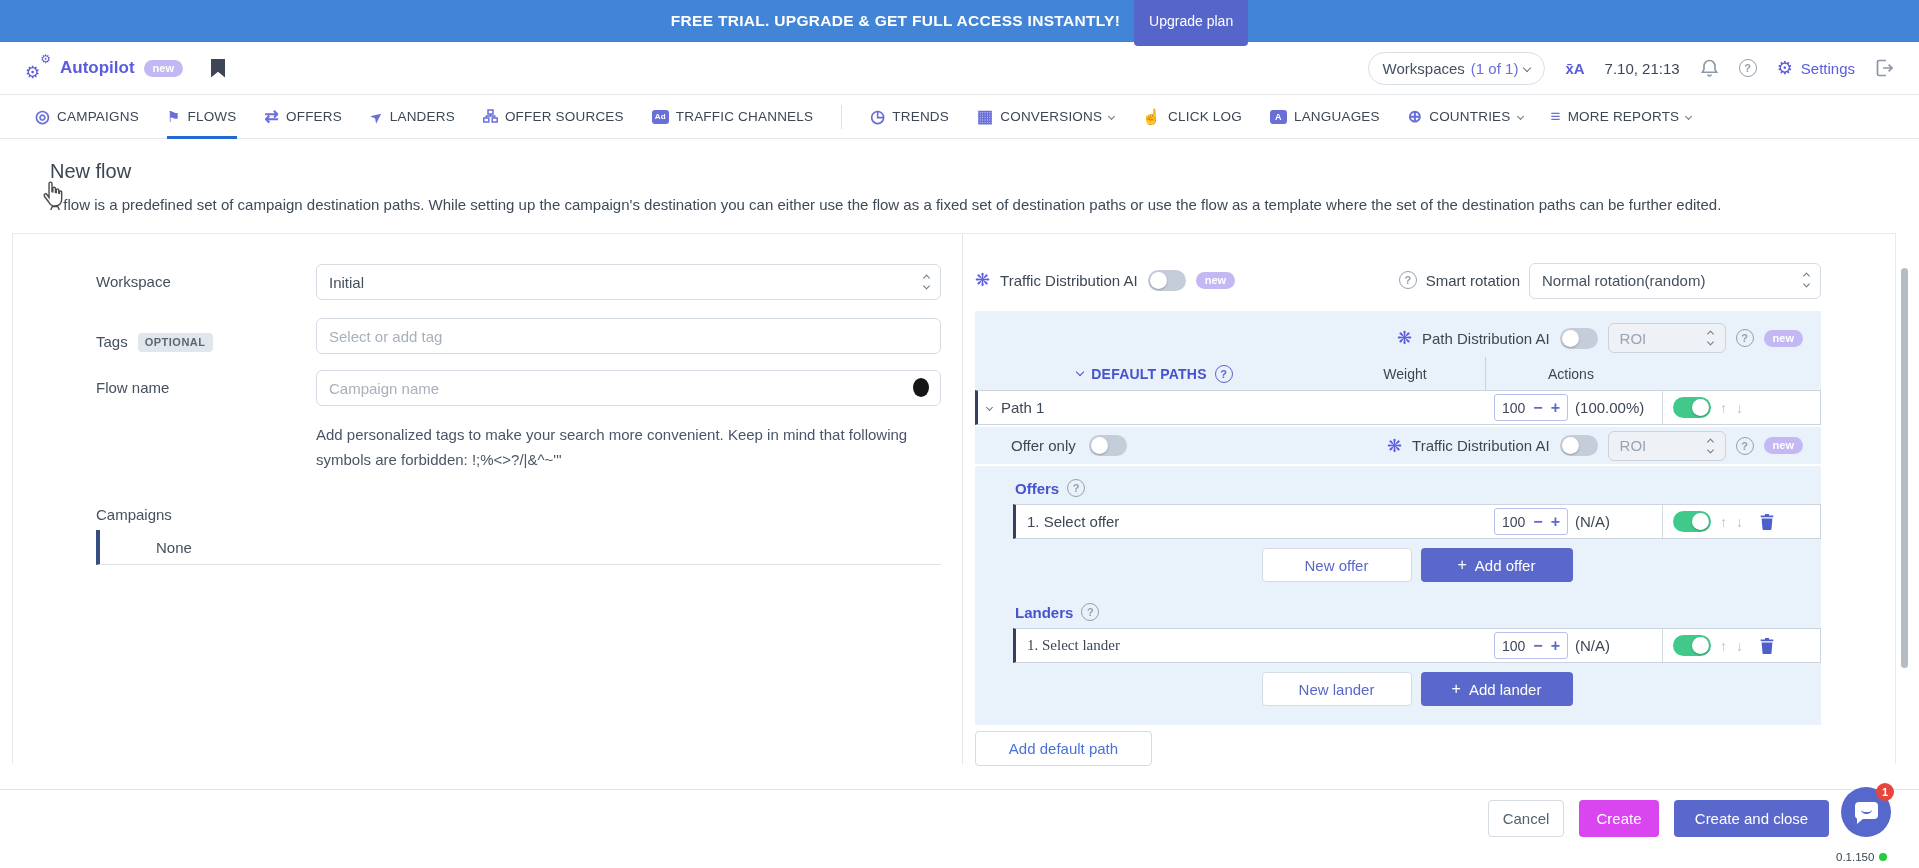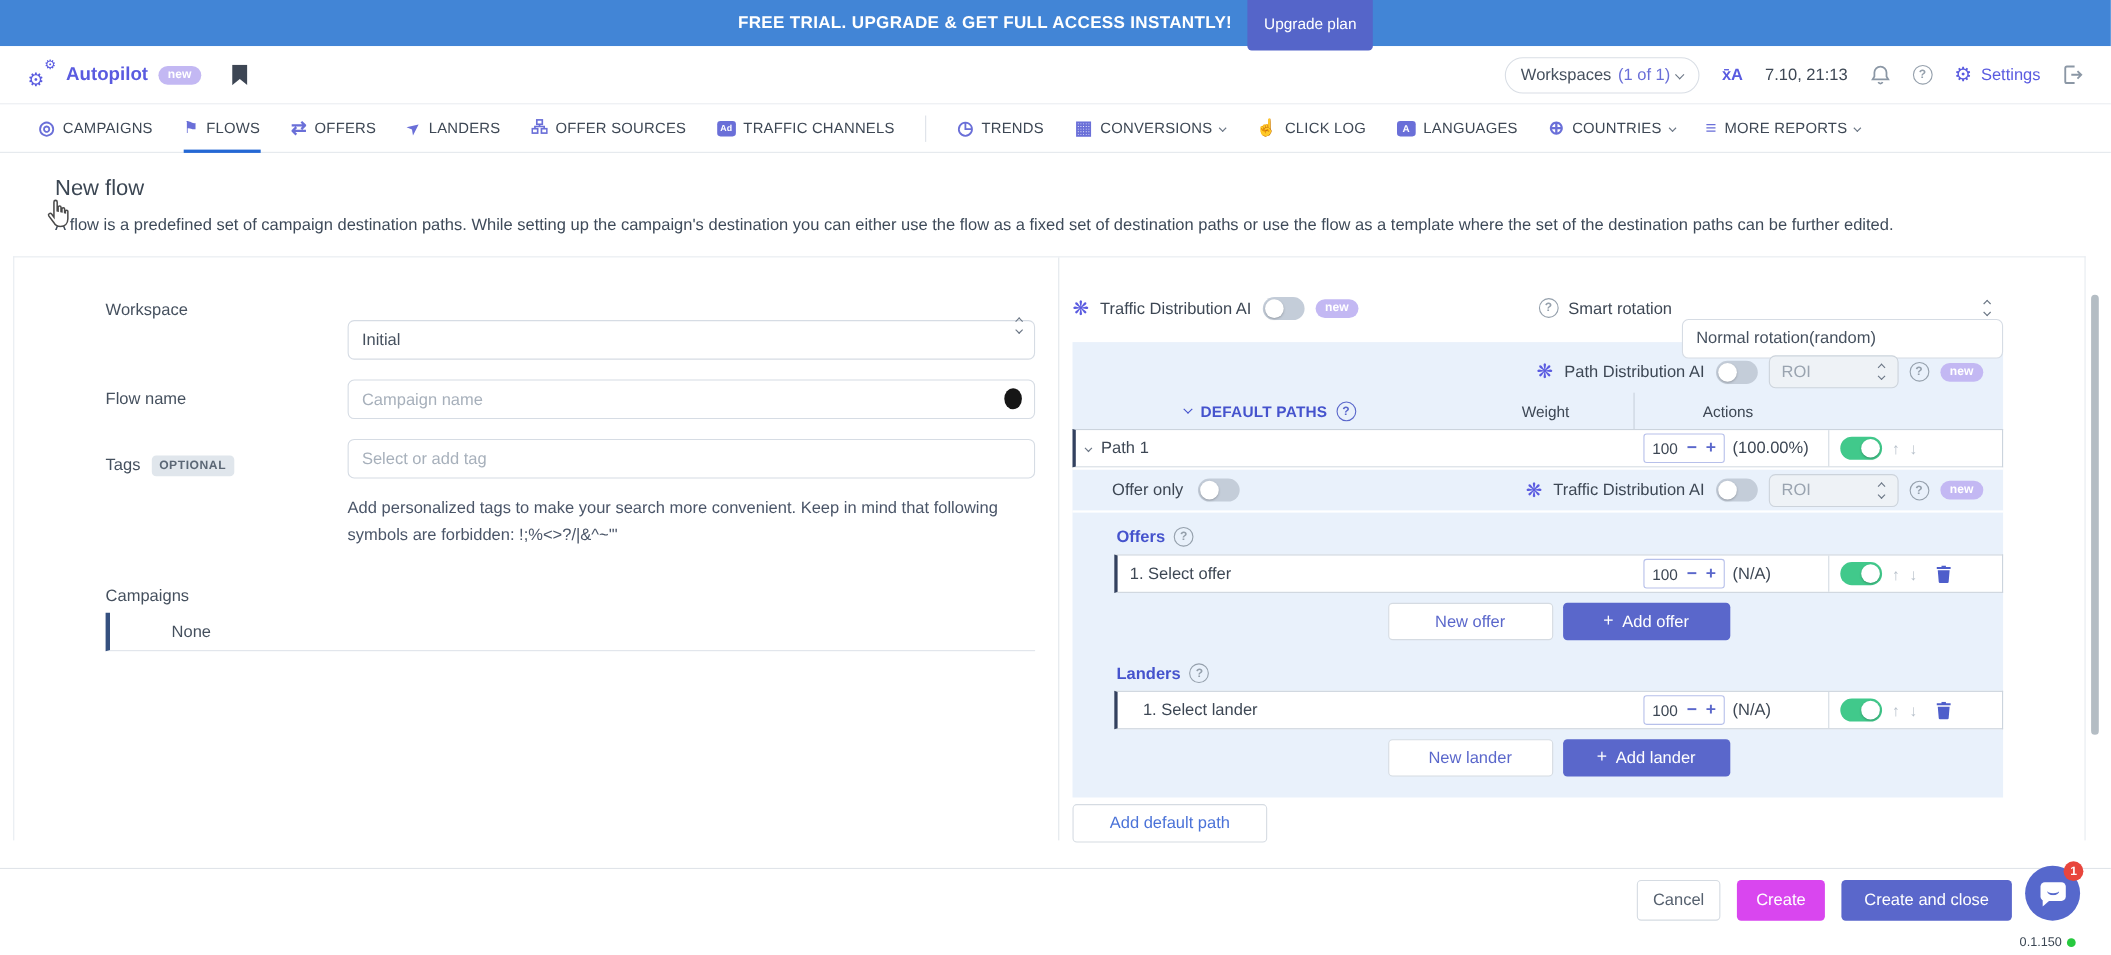--- a/index.html
+++ b/index.html
@@ -48,21 +48,21 @@
   .page-title{font-size:20px;color:#3b4653;font-weight:400;}
   .page-desc{margin-top:9px;font-size:15px;line-height:25px;color:#3e4a59;max-width:1795px;}
   
   .form-card{margin:16px 23px 0 12px;height:531px;border:1px solid #e7ebf0;border-bottom:none;display:flex;background:#fff;}
   .left-pane{width:951px;padding:30px 0 0 83px;}
   .f-row{display:flex;margin-bottom:18px;}
   .f-label{width:220px;padding-top:9px;font-size:15px;color:#45505e;display:flex;align-items:flex-start;gap:10px;}
   .f-ctrl{width:625px;position:relative;}
   .text-input,.select-box{width:100%;height:36px;border:1px solid #d6dce4;border-radius:6px;background:#fff;font-size:15px;color:#45505e;padding:0 34px 0 12px;font-family:inherit;display:flex;align-items:center;}
   .text-input::placeholder{color:#a7b0bb;}
-  .select-box{cursor:pointer;margin-top:27px;}
+  .select-box{cursor:pointer;}
   .updown{position:absolute;right:12px;top:50%;transform:translateY(-50%);display:flex;flex-direction:column;gap:3px;align-items:center;}
   .color-dot{position:absolute;right:12px;top:8px;width:16px;height:19px;background:#161616;border-radius:50%;cursor:pointer;}
   .optional-badge{background:#e0e6ec;color:#5b6775;font-size:11px;font-weight:700;letter-spacing:.5px;padding:4px 7px;border-radius:4px;line-height:1;margin-top:6px;}
   .tags-help{margin-left:220px;width:630px;font-size:15px;line-height:25px;color:#4a5568;margin-top:-2px;}
   .campaigns-label{margin-top:34px;font-size:15px;color:#45505e;margin-bottom:7px;}
   .none-row{width:845px;border-left:4px solid #35507f;border-bottom:1px solid #dfe4ea;padding-left:56px;font-size:15px;color:#45505e;height:35px;display:flex;align-items:center;}
   
   .right-pane{flex:1;border-left:1px solid #e2e7ec;padding:28px 74px 0 12px;}
   .rp-top{display:flex;align-items:center;justify-content:space-between;height:36px;}
   .ai-group{display:flex;align-items:center;gap:10px;}
@@ -244,34 +244,34 @@
       <div class="f-ctrl">
         <div class="select-box">
           <span>Initial</span>
         </div>
         <span class="updown">
             <span class="chev up sm"></span>
             <span class="chev sm"></span>
           </span>
       </div>
     </div>
+    <div class="f-row" style="margin-bottom:16px;">
+      <div class="f-label">
+        <span style="padding-top:6px;">Tags</span>
+        <span class="optional-badge">OPTIONAL</span>
+      </div>
+      <div class="f-ctrl">
+        <input class="text-input" type="text" placeholder="Select or add tag" style="">
+      </div>
+    </div>
     <div class="f-row">
       <div class="f-label">Flow name</div>
       <div class="f-ctrl">
         <input class="text-input" type="text" placeholder="Campaign name" style="">
         <span class="color-dot"></span>
-      </div>
-    </div>
-    <div class="f-row" style="margin-bottom:16px;">
-      <div class="f-label">
-        <span style="padding-top:6px;">Tags</span>
-        <span class="optional-badge">OPTIONAL</span>
-      </div>
-      <div class="f-ctrl">
-        <input class="text-input" type="text" placeholder="Select or add tag" style="">
       </div>
     </div>
     <div class="tags-help">Add personalized tags to make your search more convenient. Keep in mind that following symbols are forbidden: !;%&lt;&gt;?/|&amp;^~'"</div>
     <div class="campaigns-label">Campaigns</div>
     <div class="none-row">
       <span>None</span>
     </div>
   </div>
 
   <div class="right-pane">
@@ -414,21 +414,21 @@
           </button>
         </div>
       </div>
 
       <div class="section landers-sec">
         <div class="sec-header">
           <span class="sec-title">Landers</span>
           <span class="qmark">?</span>
         </div>
         <div class="prow">
-          <div class="rname" style="padding-left:23px;">
+          <div class="rname" style="padding-left:11px;font-family:Liberation Serif, serif;">
             <span>1. Select lander</span>
           </div>
           <div class="cell-weight">
             <span class="stepper">
               <span class="val">100</span>
               <span class="sbtn">−</span>
               <span class="sbtn">+</span>
             </span>
             <span class="pct">(N/A)</span>
           </div>

